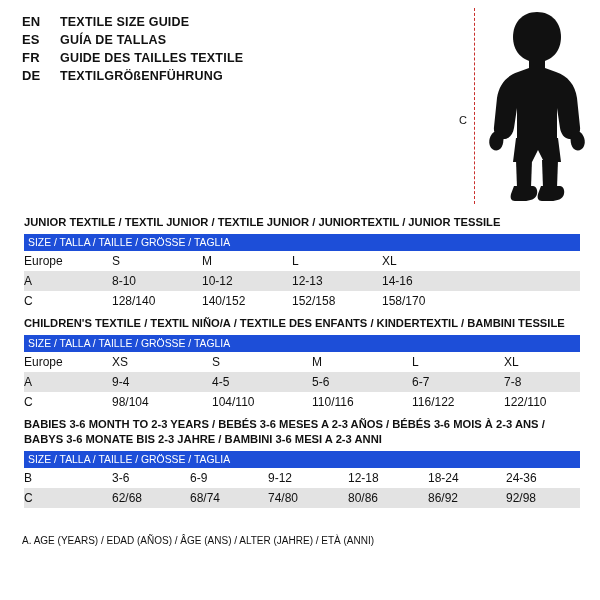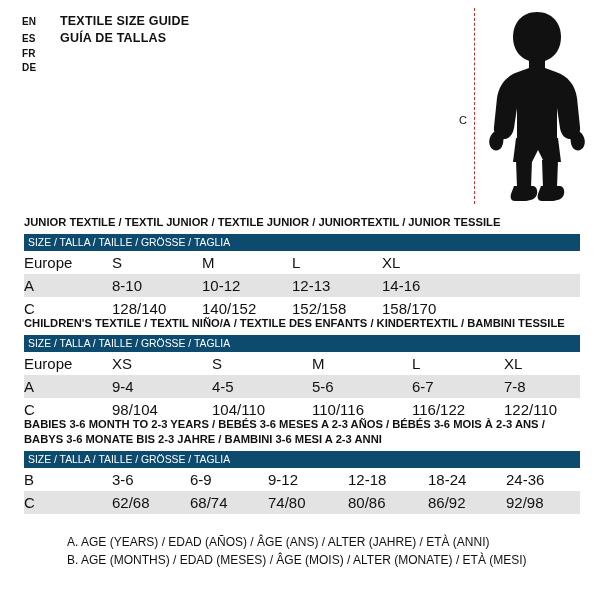--- a/index.html
+++ b/index.html
@@ -23,21 +23,21 @@
     top: 14px;
     width: 420px;
   }
   .header-row {
     display: flex;
     align-items: baseline;
     margin-bottom: 3px;
   }
   .lang-code {
     width: 38px;
-    font-size: 10px;
+    font-size: 13px;
     font-weight: bold;
     letter-spacing: .2px;
     color: #111;
   }
   .lang-title {
     font-size: 12.5px;
     font-weight: bold;
     letter-spacing: .2px;
     color: #111;
     text-align: center;
@@ -86,70 +86,71 @@
     color: #111;
     margin-bottom: 4px;
     line-height: 1.32;
   }
   table.size-table {
     border-collapse: collapse;
     width: 100%;
     table-layout: fixed;
   }
   table.size-table td {
-    font-size: 15px;
+    font-size: 12px;
     color: #111;
     padding: 3px 0 3px 0;
     vertical-align: middle;
   }
   tr.head-row td {
-    background: #0c4a6e;
+    background: #1d4ed8;
     color: #ffffff;
     font-size: 10.4px;
     font-weight: normal;
     padding-left: 4px;
   }
   tr.alt td {
     background: #e3e3e3;
   }
   td.label-col {
     padding-left: 4px;
   }
 
   
   .legend {
     position: absolute;
     left: 22px;
     top: 533px;
     width: 556px;
   }
   .legend-line {
-    font-size: 12px;
+    font-size: 10px;
     color: #111;
     line-height: 1.52;
-    margin-left: 45px;
   }
 </style>
 </head>
 <body>
 
 <div class="header">
   <div class="header-row">
     <span class="lang-code">EN</span>
     <span class="lang-title">TEXTILE SIZE GUIDE</span>
   </div>
   <div class="header-row">
     <span class="lang-code">ES</span>
     <span class="lang-title">GUÍA DE TALLAS</span>
   </div>
   <div class="header-row">
     <span class="lang-code">FR</span>
+    <span class="lang-title">GUIDE DES TAILLES TEXTILE</span>
   </div>
   <div class="header-row">
     <span class="lang-code">DE</span>
+    <span class="lang-title">TEXTILGRÖßENFÜHRUNG</span>
   </div>
 </div>
 
 <div class="figure-area">
   <div class="dashed-line"></div>
   <span class="c-label">C</span>
   <svg class="silhouette" width="110" height="194" viewBox="0 0 110 194">
     <g fill="#111111">
 
       <path d="M55 2 C40 2 31 13 31 27 C31 41 40 52 55 52 C70 52 79 41 79 27 C79 13 70 2 55 2 Z"></path>
@@ -292,14 +293,13 @@
         <td>80/86</td>
         <td>86/92</td>
         <td>92/98</td>
       </tr>
     </tbody>
   </table>
 </div>
 
 <div class="legend">
   <div class="legend-line">A. AGE (YEARS) / EDAD (AÑOS) / ÂGE (ANS) / ALTER (JAHRE) / ETÀ (ANNI)</div>
-  <div class="legend-line">B. AGE (MONTHS) / EDAD (MESES) / ÂGE (MOIS) / ALTER (MONATE) / ETÀ (MESI)</div>
 </div>
 
 </body></html>

